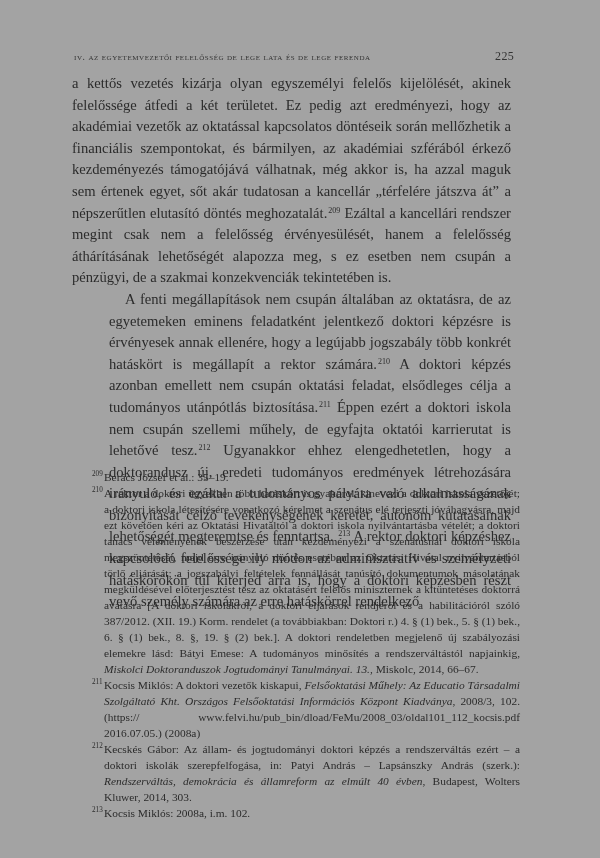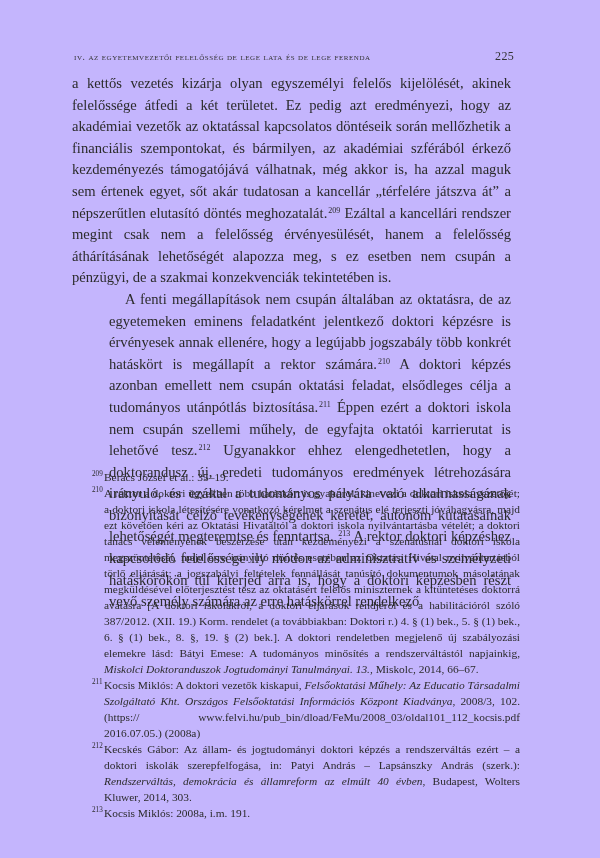--- a/index.html
+++ b/index.html
@@ -12,21 +12,21 @@
       height: 858px;
       position: relative;
       overflow: hidden;
       font-family: "Liberation Serif", "DejaVu Serif", serif;
       color: #2b2b2b;
     }
     .page {
       position: absolute;
       left: 0; top: 0;
       width: 600px; height: 858px;
-      background: #c4b5fd;
+      background: #a3a3a3;
     }
     .running-header {
       position: absolute;
       left: 74px;
       top: 49px;
       width: 440px;
       height: 16px;
       display: flex;
       justify-content: space-between;
       align-items: baseline;
@@ -114,17 +114,17 @@
     <p class="footnote">
       <span class="fn-num">210</span><span>A rektor a doktori ügyekben több hatáskört is gyakorol: kinevezi a doktori iskola vezetőjét; a doktori iskola létesítésére vonatkozó kérelmet a szenátus elé terjeszti jóváhagyásra, majd ezt követően kéri az Oktatási Hivataltól a doktori iskola nyilvántartásba vételét; a doktori tanács véleményének beszerzése után kezdeményezi a szenátusnál doktori iskola megszüntetését, majd erre irányuló döntés esetében az Oktatási Hivatal nyilvántartásból törlő eljárását; a jogszabályi feltételek fennállását tanúsító dokumentumok másolatának megküldésével előterjesztést tesz az oktatásért felelős miniszternek a kitüntetéses doktorrá avatásra [A doktori iskolákról, a doktori eljárások rendjéről és a habilitációról szóló 387/2012. (XII. 19.) Korm. rendelet (a továbbiakban: Doktori r.) 4. § (1) bek., 5. § (1) bek., 6. § (1) bek., 8. §, 19. § (2) bek.]. A doktori rendeletben megjelenő új szabályozási elemekre lásd: Bátyi Emese: A tudományos minősítés a rendszerváltástól napjainkig, </span><em>Miskolci Doktoranduszok Jogtudományi Tanulmányai. 13.</em><span>, Miskolc, 2014, 66–67.</span>
     </p>
     <p class="footnote last-line-left">
       <span class="fn-num">211</span><span>Kocsis Miklós: A doktori vezetők kiskapui, </span><em>Felsőoktatási Műhely: Az Educatio Társadalmi Szolgáltató Kht. Országos Felsőoktatási Információs Központ Kiadványa</em><span>, 2008/3, 102. (https:// www.felvi.hu/pub_bin/dload/FeMu/2008_03/oldal101_112_kocsis.pdf 2016.07.05.) (2008a)</span>
     </p>
     <p class="footnote">
       <span class="fn-num">212</span><span>Kecskés Gábor: Az állam- és jogtudományi doktori képzés a rendszerváltás ezért – a doktori iskolák szerepfelfogása, in: Patyi András – Lapsánszky András (szerk.): </span><em>Rendszerváltás, demokrácia és államreform az elmúlt 40 évben</em><span>, Budapest, Wolters Kluwer, 2014, 303.</span>
     </p>
     <p class="footnote">
-      <span class="fn-num">213</span><span>Kocsis Miklós: 2008a, i.m. 191.</span>
+      <span class="fn-num">213</span><span>Kocsis Miklós: 2008a, i.m. 102.</span>
     </p>
   </div>
 
 </div>
 
 </body></html>

